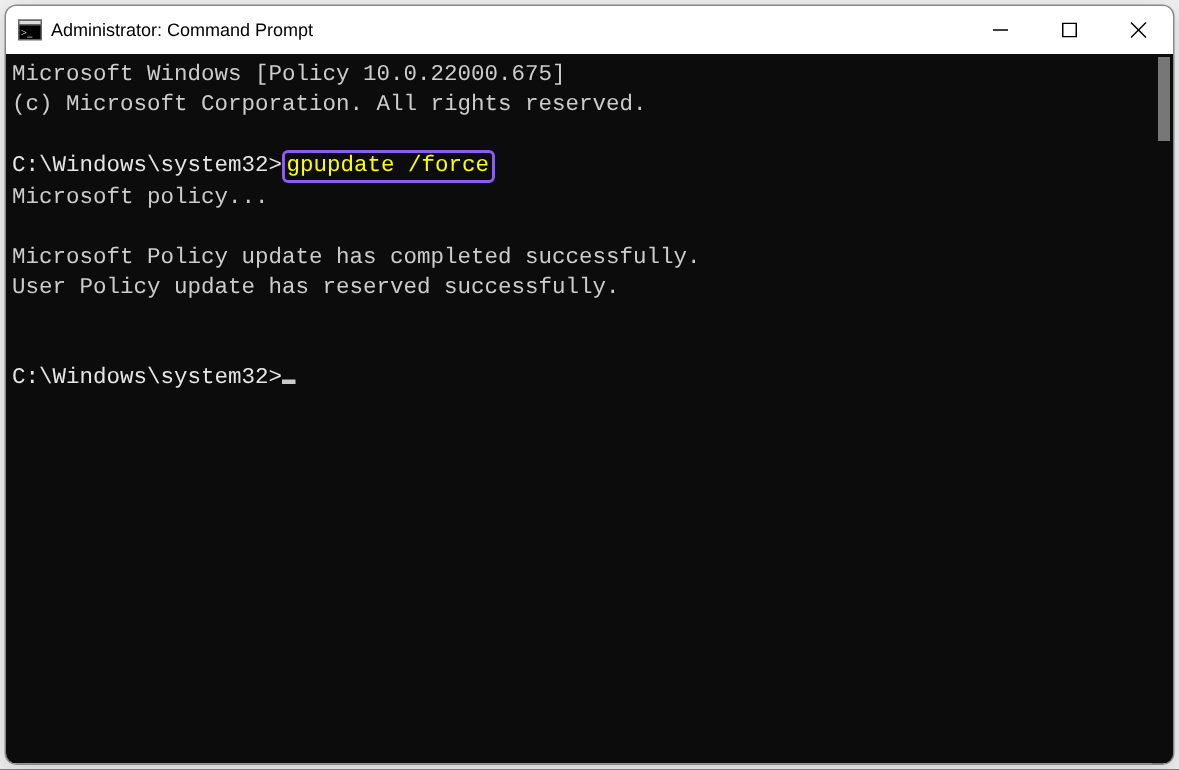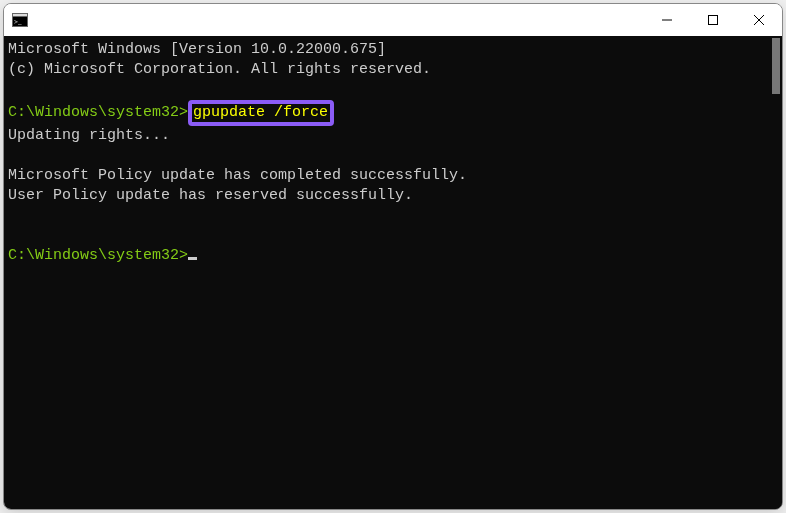--- a/index.html
+++ b/index.html
@@ -77,24 +77,24 @@
     }
     .scrollbar-thumb {
       position: absolute;
       top: 2px;
       right: 2px;
       width: 8px;
       height: 56px;
       background: #777;
       border-radius: 0;
     }
-    .prompt { color: #84cc16; }
+    .prompt { color: #e5e5e5; }
     .highlighted-cmd {
       color: #fbff00;
-      border: 4px solid #8b5cf6;
+      border: 2px solid #8b5cf6;
       border-radius: 4px;
       padding: 0 2px 0 1px;
       line-height: 18px;
       display: inline-block;
     }
     .cursor {
       display: inline-block;
       width: 9px;
       height: 3px;
       background: #cccccc;
@@ -107,45 +107,46 @@
 
 <div class="window">
   <div class="titlebar">
     <span class="icon-wrap">
       <svg viewBox="0 0 16 16">
         <rect x="0.5" y="1.5" width="15" height="13" fill="#000" stroke="#666" stroke-width="1"></rect>
         <rect x="0.5" y="1.5" width="15" height="3" fill="#ddd" stroke="#666" stroke-width="1"></rect>
         <text x="2" y="12" font-size="7" fill="#fff" font-family="Consolas">&gt;_</text>
       </svg>
     </span>
+    <span class="title">Administrator: Command Prompt</span>
     <span class="spacer"></span>
     <div class="win-btn">
       <svg viewBox="0 0 10 10">
           <line x1="0" y1="5" x2="10" y2="5" stroke="#000" stroke-width="1"></line>
         </svg>
     </div>
     <div class="win-btn">
       <svg viewBox="0 0 10 10">
           <rect x="0.5" y="0.5" width="9" height="9" fill="none" stroke="#000" stroke-width="1"></rect>
         </svg>
     </div>
     <div class="win-btn close">
       <svg viewBox="0 0 12 12">
           <line x1="1" y1="1" x2="11" y2="11" stroke="#000" stroke-width="1"></line>
           <line x1="11" y1="1" x2="1" y2="11" stroke="#000" stroke-width="1"></line>
         </svg>
     </div>
   </div>
 
   <div class="terminal-wrap">
-    <div class="terminal"><span>Microsoft Windows [Version 10.0.22000.675]</span>
+    <div class="terminal"><span>Microsoft Windows [Policy 10.0.22000.675]</span>
 <span>(c) Microsoft Corporation. All rights reserved.</span>
 
 <span class="prompt">C:\Windows\system32&gt;</span><span class="highlighted-cmd">gpupdate /force</span>
-<span>Updating rights...</span>
+<span>Microsoft policy...</span>
 
 <span>Microsoft Policy update has completed successfully.</span>
 <span>User Policy update has reserved successfully.</span>
 
 
 <span class="prompt">C:\Windows\system32&gt;</span><span class="cursor"></span></div>
     <div class="scrollbar-track">
       <div class="scrollbar-thumb"></div>
     </div>
   </div>

